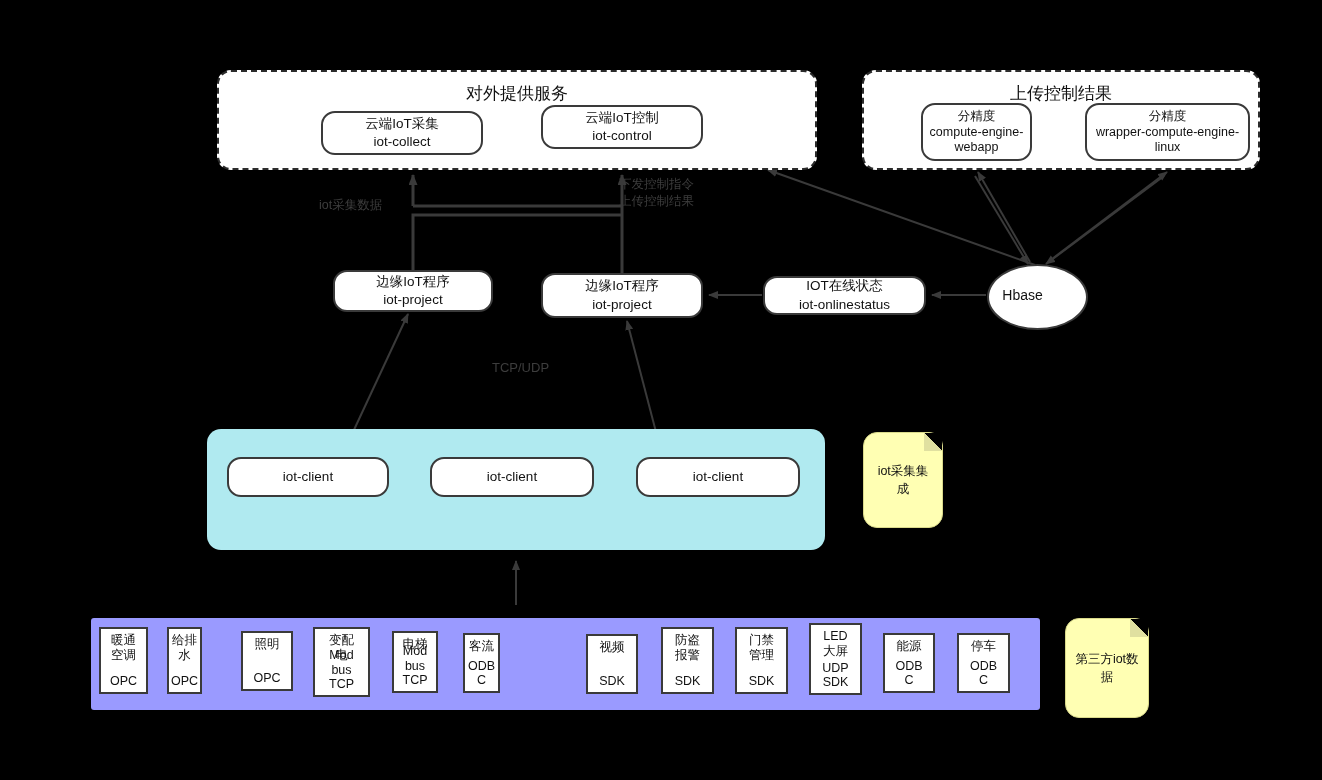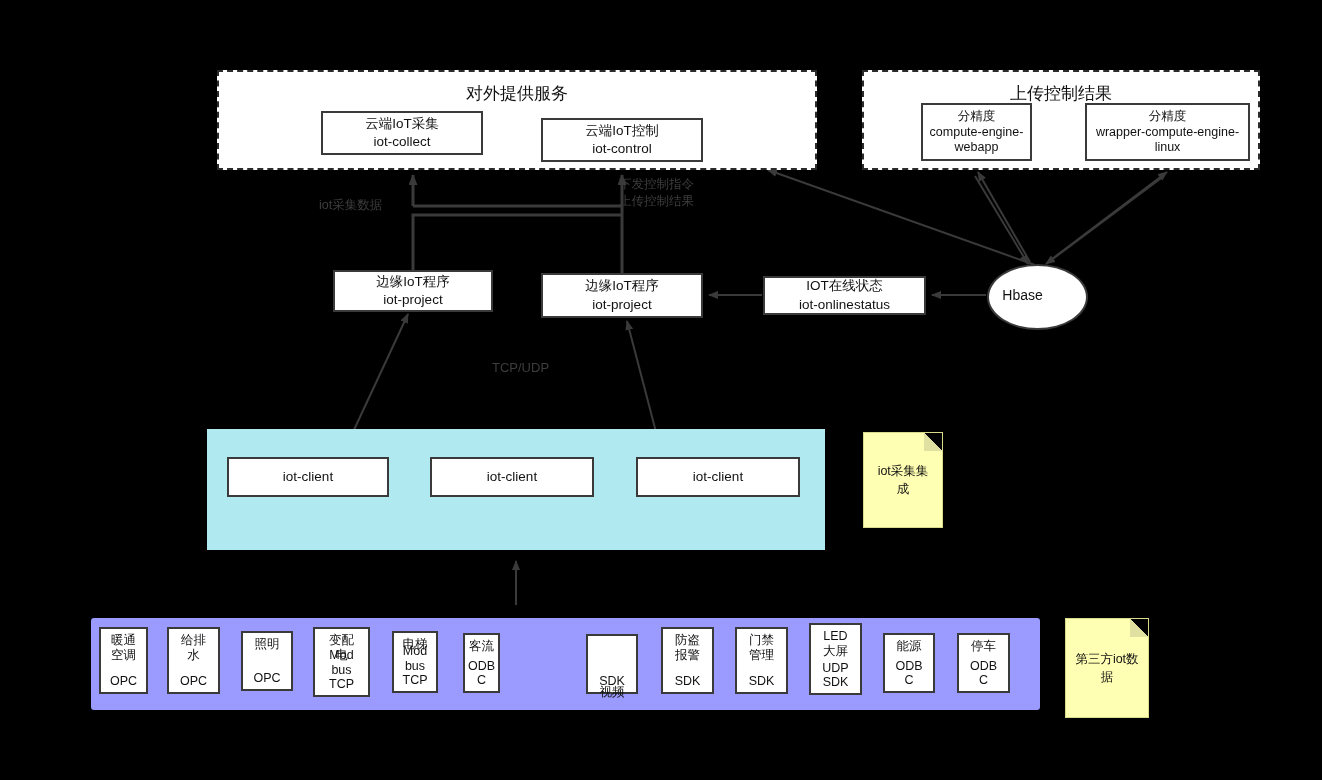--- a/index.html
+++ b/index.html
@@ -1,18 +1,18 @@
 <!DOCTYPE html>
 <html><head>
 <meta charset="utf-8">
 <style>
   html,body{margin:0;padding:0;background:#000;}
   #stage{position:relative;width:1322px;height:780px;background:#000;
          font-family:"Liberation Sans","DejaVu Sans",sans-serif;overflow:hidden;}
-  .abs{position:absolute;box-sizing:border-box;}
+  .abs{position:absolute;box-sizing:border-box;border-radius:14px;}
 
   
   .group{background:#fff;border:2px dashed #2b2b2b;}
   .group-title{position:absolute;left:0;right:0;top:10px;text-align:center;
                font-size:17px;color:#111;}
 
   
   .box{background:#fff;border:2px solid #3a3a3a;display:flex;flex-direction:column;
        align-items:center;justify-content:center;color:#111;font-size:13.5px;
        line-height:1.35;text-align:center;}
@@ -92,21 +92,21 @@
     <path class="wire" d="M1164,176 L1046,264" marker-end="url(#ah)"></path>
   </svg>
 
   <div class="abs group" style="left:217px;top:70px;width:600px;height:100px;">
     <div class="group-title">对外提供服务</div>
   </div>
   <div class="abs box" style="left:321px;top:111px;width:162px;height:44px;">
     <span class="l1">云端IoT采集</span>
     <span class="l2">iot-collect</span>
   </div>
-  <div class="abs box" style="left:541px;top:118px;width:162px;height:44px;">
+  <div class="abs box" style="left:541px;top:105px;width:162px;height:44px;">
     <span class="l1">云端IoT控制</span>
     <span class="l2">iot-control</span>
   </div>
 
   <div class="abs group" style="left:862px;top:70px;width:398px;height:100px;">
     <div class="group-title">上传控制结果</div>
   </div>
   <div class="abs box" style="left:921px;top:103px;width:111px;height:58px;font-size:12.5px;">
     <span class="l1">分精度</span>
     <span class="l2" style="white-space:normal;line-height:1.25;">compute-engine-webapp</span>
@@ -150,21 +150,21 @@
     <span class="l1">iot-client</span>
   </div>
 
   <div class="abs purple" style="left:91px;top:618px;width:949px;height:92px;border-radius:3px;"></div>
   <div id="device-layer">
       <div class="dev" style="left: 99px; top: 627px; width: 49px; height: 67px;">
         <span class="nm" style="white-space: pre;">暖通
 空调</span>
         <span class="pr" style="white-space: pre;">OPC</span>
       </div>
-      <div class="dev" style="left: 167px; top: 627px; width: 53px; height: 67px;">
+      <div class="dev" style="left: 167px; top: 627px; width: 35px; height: 67px;">
         <span class="nm" style="white-space: pre;">给排
 水</span>
         <span class="pr" style="white-space: pre;">OPC</span>
       </div>
       <div class="dev" style="left: 241px; top: 631px; width: 52px; height: 60px;">
         <span class="nm" style="white-space: pre;">照明</span>
         <span class="pr" style="white-space: pre;">OPC</span>
       </div>
       <div class="dev" style="left: 313px; top: 627px; width: 57px; height: 70px;">
         <span class="nm" style="white-space: pre;">变配
@@ -178,21 +178,21 @@
         <span class="pr" style="white-space: pre;">Mod
 bus
 TCP</span>
       </div>
       <div class="dev" style="left: 463px; top: 633px; width: 37px; height: 60px;">
         <span class="nm" style="white-space: pre;">客流</span>
         <span class="pr" style="white-space: pre;">ODB
 C</span>
       </div>
       <div class="dev" style="left: 586px; top: 634px; width: 52px; height: 60px;">
-        <span class="nm" style="white-space: pre; margin-top: 45px;">视频</span>
+        <span class="nm" style="white-space: pre;">视频</span>
         <span class="pr" style="white-space: pre;">SDK</span>
       </div>
       <div class="dev" style="left: 661px; top: 627px; width: 53px; height: 67px;">
         <span class="nm" style="white-space: pre;">防盗
 报警</span>
         <span class="pr" style="white-space: pre;">SDK</span>
       </div>
       <div class="dev" style="left: 735px; top: 627px; width: 53px; height: 67px;">
         <span class="nm" style="white-space: pre;">门禁
 管理</span>

